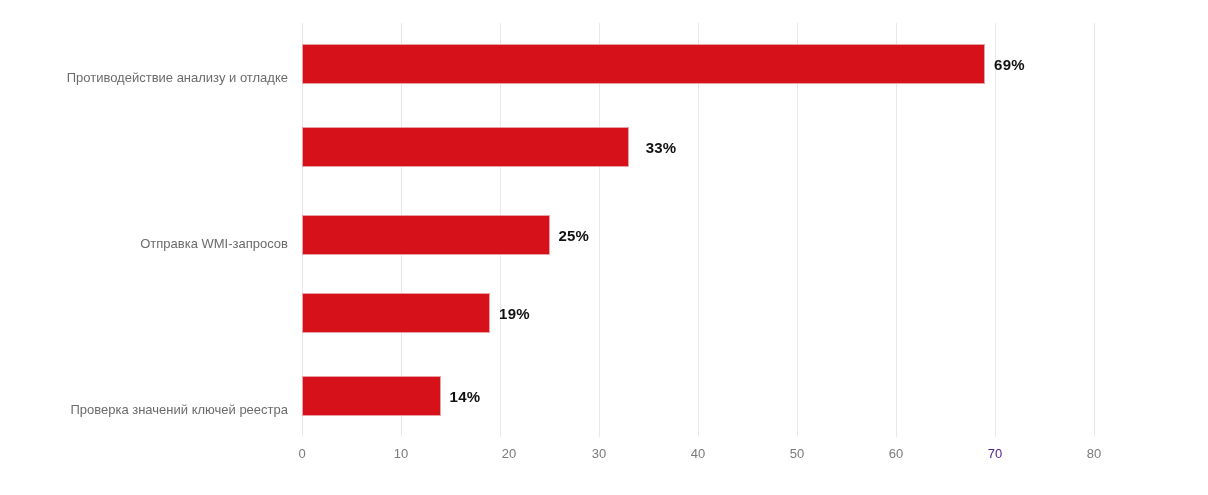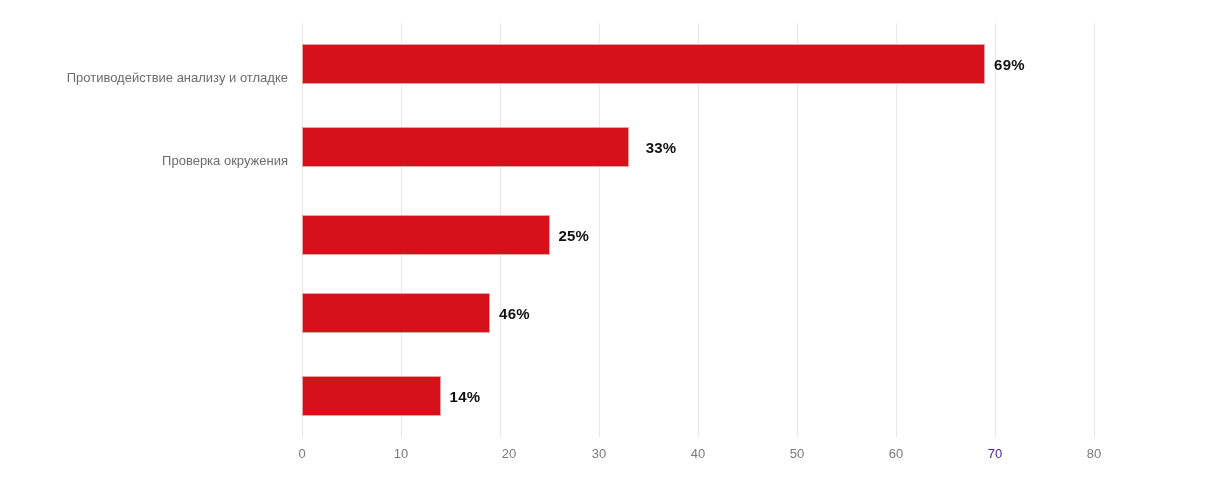--- a/index.html
+++ b/index.html
@@ -93,21 +93,22 @@
     white-space: nowrap;
   }
 </style>
 </head>
 <body>
 
 <div id="chart-root">
 
   <div id="cat-labels">
       <div class="cat-label" style="top: 41.4px; color: rgb(107, 107, 107);">Противодействие анализу и отладке</div>
-      <div class="cat-label" style="top: 124.2px; color: rgb(107, 107, 107);">Проверка окружения</div>
+      <div class="cat-label" style="top: 207px; color: rgb(107, 107, 107);">Отправка WMI-запросов</div>
+      <div class="cat-label" style="top: 372.6px; color: rgb(107, 107, 107);">Проверка значений ключей реестра</div>
     </div>
 
   <div id="plot-area">
     <div id="gridlines">
         <div class="gridline" style="left: 0px; background: rgb(232, 232, 232);"></div>
         <div class="gridline" style="left: 99px; background: rgb(232, 232, 232);"></div>
         <div class="gridline" style="left: 198px; background: rgb(232, 232, 232);"></div>
         <div class="gridline" style="left: 297px; background: rgb(232, 232, 232);"></div>
         <div class="gridline" style="left: 396px; background: rgb(232, 232, 232);"></div>
         <div class="gridline" style="left: 495px; background: rgb(232, 232, 232);"></div>
@@ -123,21 +124,21 @@
         <div class="bar-row" style="top: 104.2px; width: 792px;">
           <div class="bar" style="width: 326.7px; background: rgb(214, 17, 26); border-color: rgb(232, 160, 164);"></div>
           <span class="bar-value" style="left: 335.7px; color: rgb(17, 17, 17); margin-left: 8px;">33%</span>
         </div>
         <div class="bar-row" style="top: 192px; width: 792px;">
           <div class="bar" style="width: 247.5px; background: rgb(214, 17, 26); border-color: rgb(232, 160, 164);"></div>
           <span class="bar-value" style="left: 256.5px; color: rgb(17, 17, 17);">25%</span>
         </div>
         <div class="bar-row" style="top: 269.8px; width: 792px;">
           <div class="bar" style="width: 188.1px; background: rgb(214, 17, 26); border-color: rgb(232, 160, 164);"></div>
-          <span class="bar-value" style="left: 197.1px; color: rgb(17, 17, 17);">46%</span>
+          <span class="bar-value" style="left: 197.1px; color: rgb(17, 17, 17);">19%</span>
         </div>
         <div class="bar-row" style="top: 352.6px; width: 792px;">
           <div class="bar" style="width: 138.6px; background: rgb(214, 17, 26); border-color: rgb(232, 160, 164);"></div>
           <span class="bar-value" style="left: 147.6px; color: rgb(17, 17, 17);">14%</span>
         </div>
       </div>
   </div>
 
   <div id="x-ticks">
       <span class="x-tick" style="left: 0px; color: rgb(122, 122, 122);">0</span>

